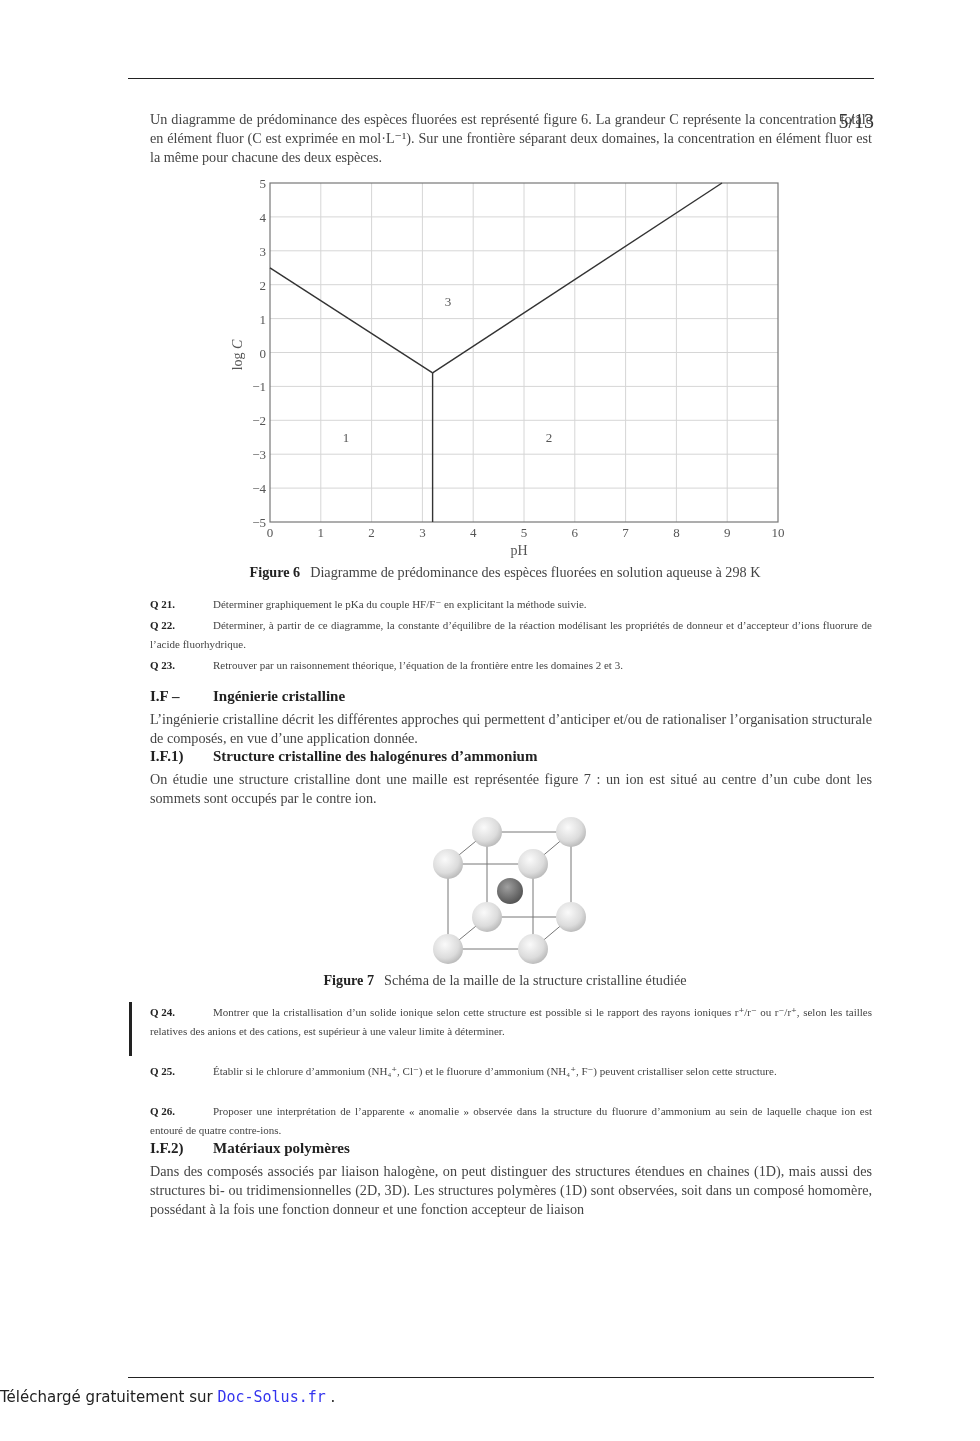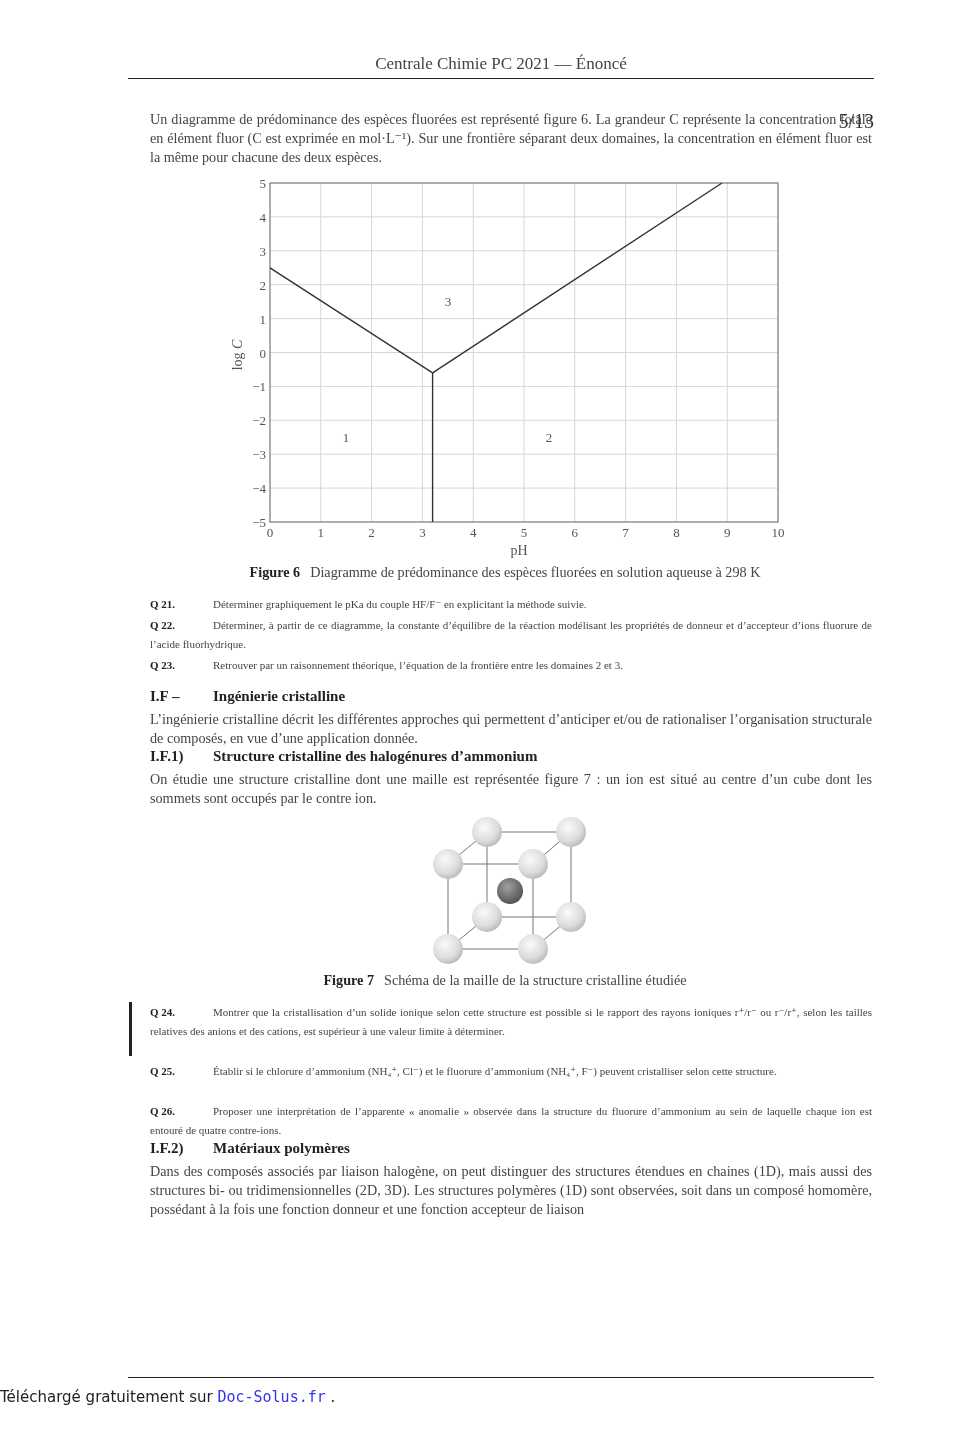--- a/index.html
+++ b/index.html
@@ -19,21 +19,20 @@
   .caption b { color: #222; margin-right: 10px; padding-left: 30px; }
   .changebar { position: absolute; left: 129px; top: 1002px; width: 3px; height: 54px; background: #222; }
   .footer-line { position: absolute; left: 128px; top: 1377px; width: 746px; height: 0; border-top: 1.6px solid #222; }
   .footer { position: absolute; left: 0; width: 980px; top: 1388px; font-family: "DejaVu Sans", sans-serif; font-size: 15px; color: #222; }
   .footer .link { font-family: "DejaVu Sans Mono", monospace; color: #3333ee; }
 </style>
 </head>
 <body>
 
 <div class="header">
-  <div class="title">Centrale Chimie PC 2021 — Énoncé</div>
   <div class="page">5/13</div>
 </div>
 
 <div class="text" style="top:110px;">Un diagramme de prédominance des espèces fluorées est représenté figure 6. La grandeur C représente la concentration totale en élément fluor (C est exprimée en mol·L⁻¹). Sur une frontière séparant deux domaines, la concentration en élément fluor est la même pour chacune des deux espèces.</div>
 
 <svg class="chart" width="600" height="400" viewBox="0 0 600 400">
   <g stroke="#d6d6d6" stroke-width="1">
     <line x1="100.8" y1="13" x2="100.8" y2="352"></line>
       <line x1="151.6" y1="13" x2="151.6" y2="352"></line>
     <line x1="202.4" y1="13" x2="202.4" y2="352"></line>

